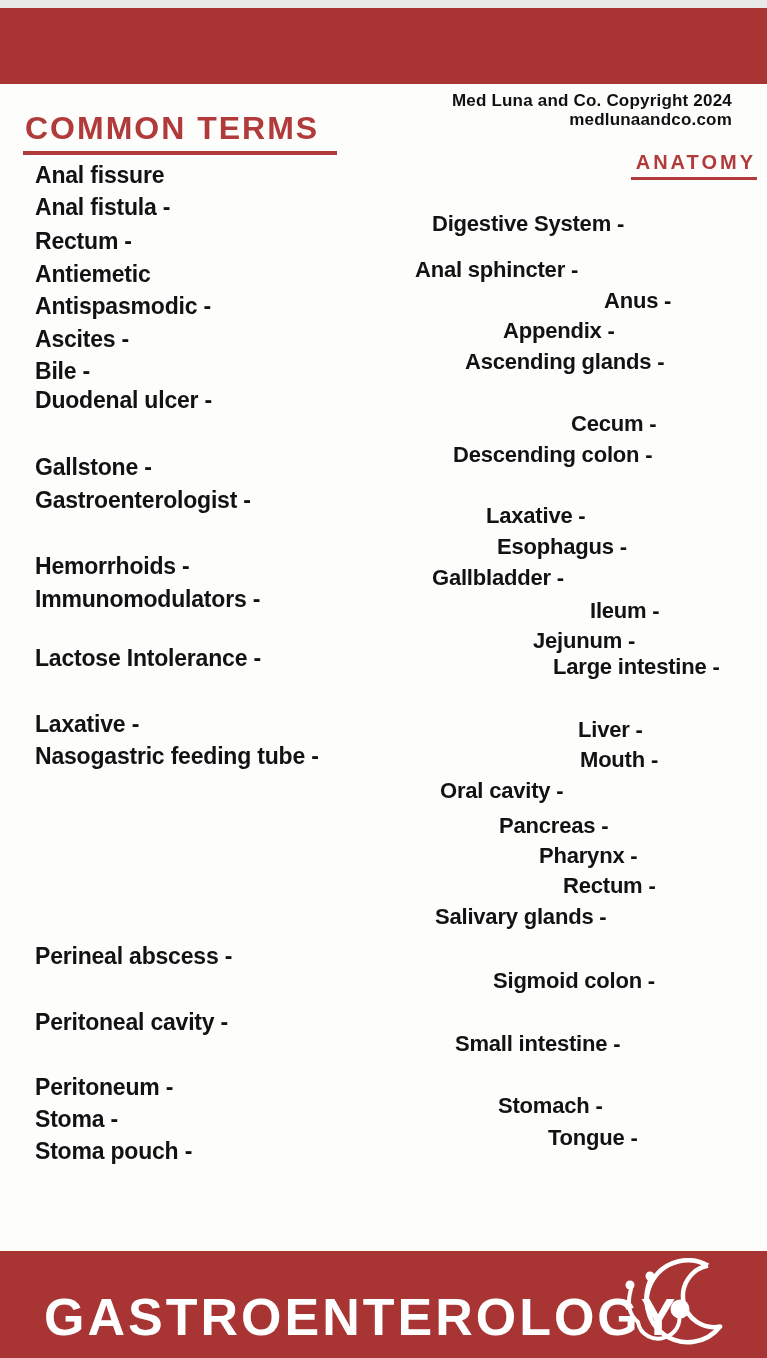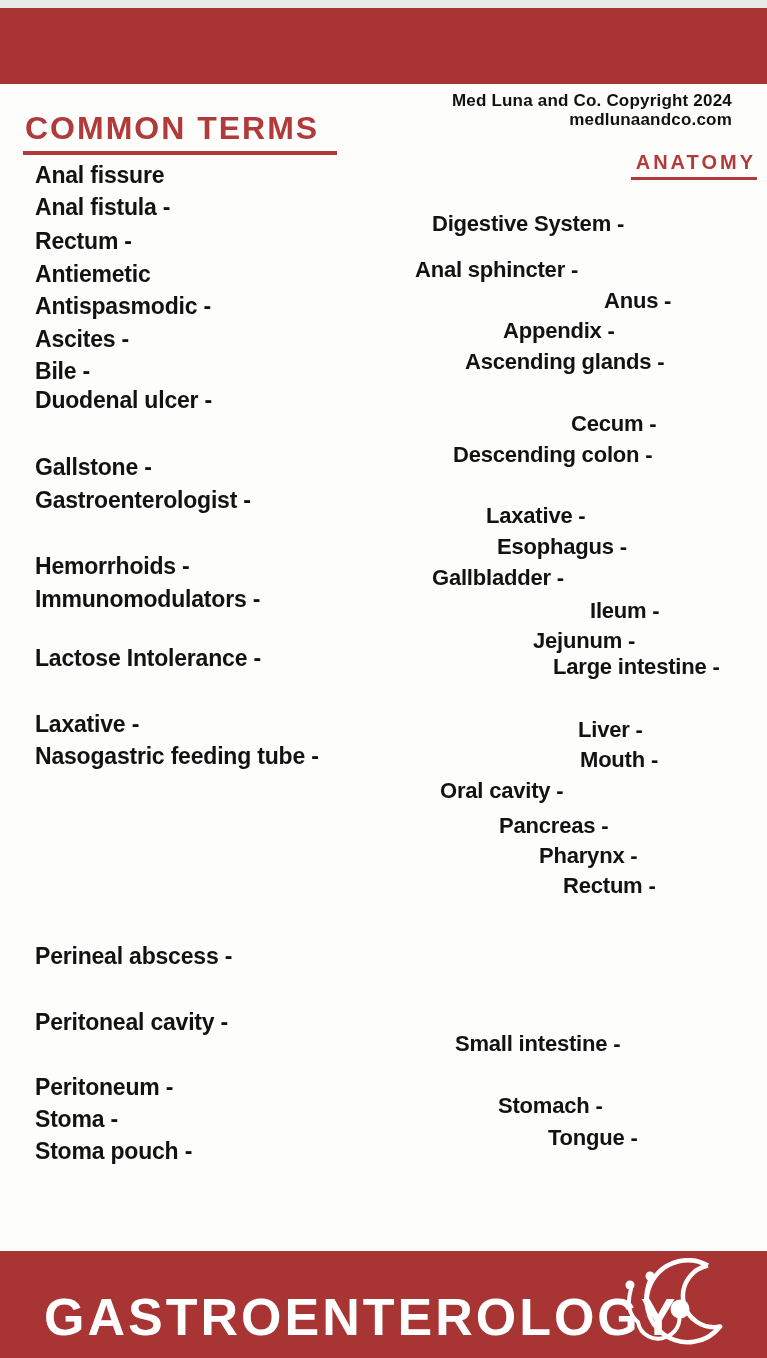--- a/index.html
+++ b/index.html
@@ -89,20 +89,22 @@
   <div class="a" style="top:557px;left:432px">Gallbladder -</div>
   <div class="a" style="top:590px;left:590px">Ileum -</div>
   <div class="a" style="top:620px;left:533px">Jejunum -</div>
   <div class="a" style="top:646px;left:553px">Large intestine -</div>
   <div class="a" style="top:709px;left:578px">Liver -</div>
   <div class="a" style="top:739px;left:580px">Mouth -</div>
   <div class="a" style="top:770px;left:440px">Oral cavity -</div>
   <div class="a" style="top:805px;left:499px">Pancreas -</div>
   <div class="a" style="top:835px;left:539px">Pharynx -</div>
   <div class="a" style="top:865px;left:563px">Rectum -</div>
+  <div class="a" style="top:896px;left:435px">Salivary glands -</div>
+  <div class="a" style="top:960px;left:493px">Sigmoid colon -</div>
   <div class="a" style="top:1023px;left:455px">Small intestine -</div>
   <div class="a" style="top:1085px;left:498px">Stomach -</div>
   <div class="a" style="top:1117px;left:548px">Tongue -</div>
 
   <div class="banner bottom">
     <span class="footer-title">GASTROENTEROLOGY</span>
   </div>
 
   <svg class="footer-logo" width="150" height="104" viewBox="0 0 150 104" aria-hidden="true">
 

